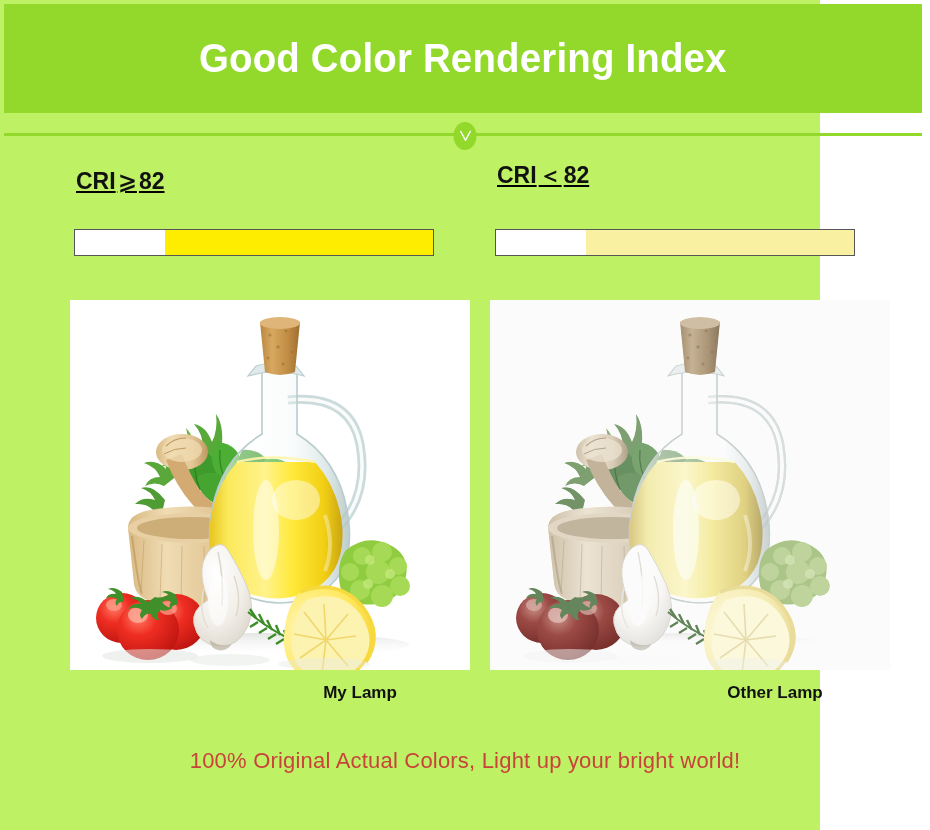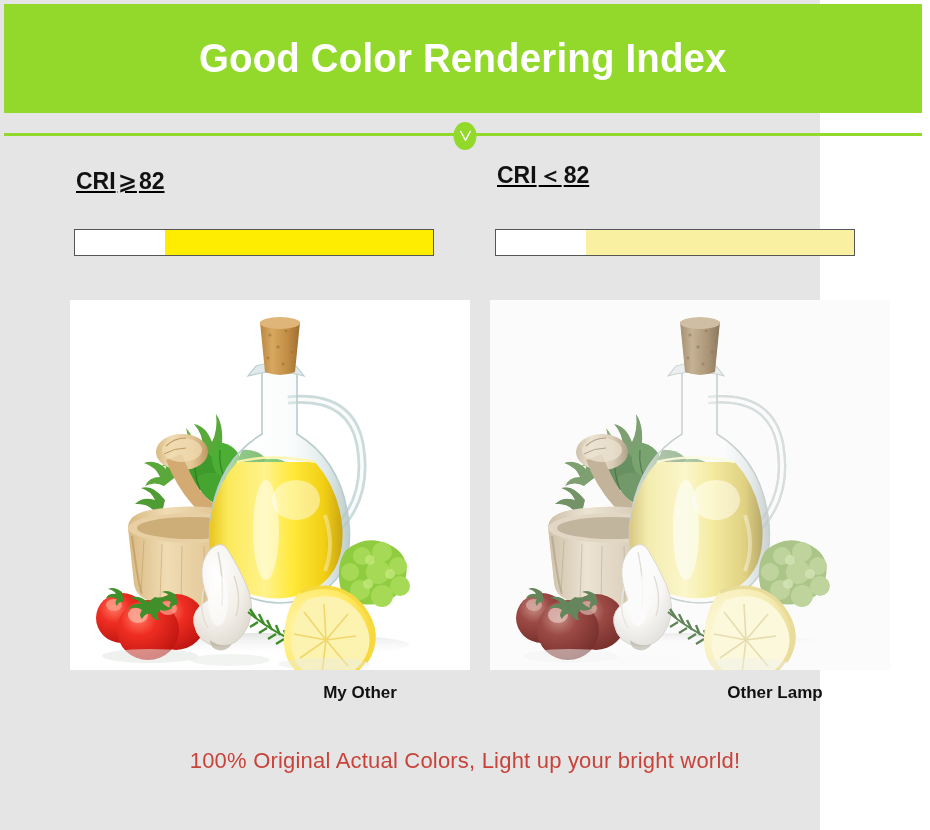--- a/index.html
+++ b/index.html
@@ -10,21 +10,21 @@
     height: 830px;
     background: #ffffff;
     font-family: "Liberation Sans", "DejaVu Sans", sans-serif;
     overflow: hidden;
   }
 
   #page {
     position: relative;
     width: 820px;
     height: 830px;
-    background: #e5e5e5;
+    background: #bef264;
   }
 
   
   .header-banner {
     position: absolute;
     left: 4px;
     top: 4px;
     width: 918px;
     height: 109px;
     background: #93d92b;
@@ -589,19 +589,19 @@
         </g>
         <path d="M230 292 q38 -14 62 14 q22 28 4 56" fill="none" stroke="#f6d93d" stroke-width="3.5"></path>
       </g>
 
       <ellipse cx="80" cy="356" rx="48" ry="7" fill="#e2e6e2" opacity="0.55"></ellipse>
       <ellipse cx="160" cy="360" rx="40" ry="6" fill="#e2e6e2" opacity="0.45"></ellipse>
       <ellipse cx="254" cy="364" rx="46" ry="6" fill="#e6e9e4" opacity="0.4"></ellipse>
     </svg>
   </div>
 
-  <div class="caption caption-left">My Other</div>
+  <div class="caption caption-left">My Lamp</div>
 
   <div class="caption caption-right">Other Lamp</div>
 
   <div class="tagline">100% Original Actual Colors, Light up your bright world!</div>
 
 </div>
 
 </body></html>

